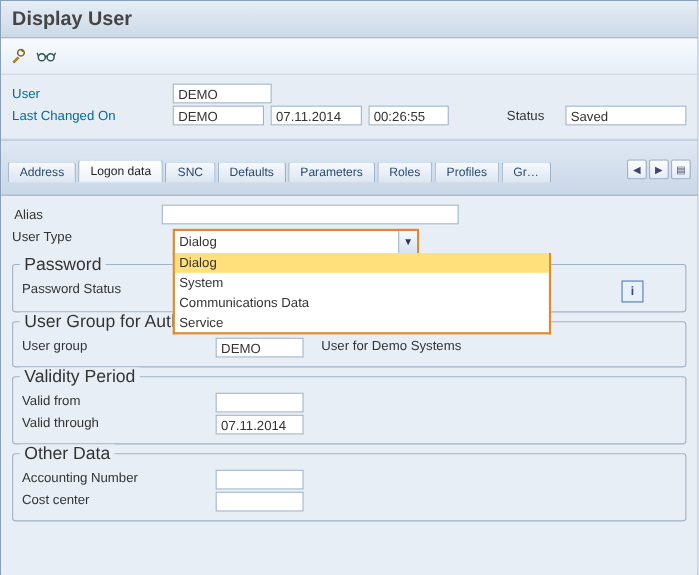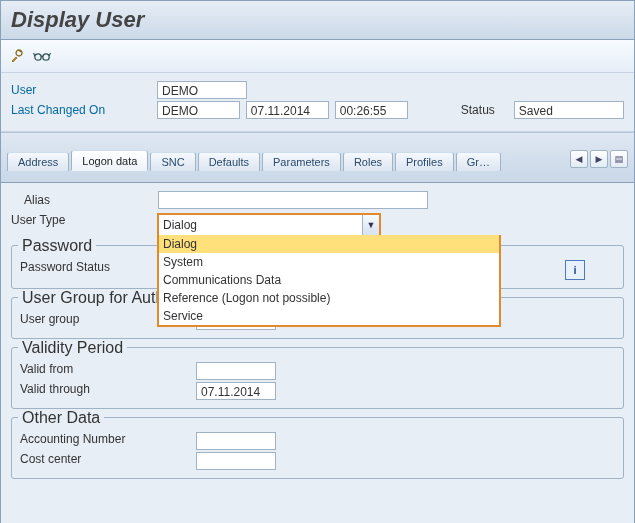--- a/index.html
+++ b/index.html
@@ -1,17 +1,17 @@
 <!DOCTYPE html>
 <html><head>
 <meta charset="utf-8">
 <style>
   html,body{margin:0;padding:0;font-family:Arial,Helvetica,sans-serif;font-size:12px;color:#333;background:#fff}
   .window{width:635px;height:523px;box-sizing:border-box;border:1px solid #8aa0b8;background:#f2f5f9}
-  .titlebar{background:linear-gradient(#e6edf5,#cbd9e8);border-bottom:1px solid #8aa0b8;padding:6px 10px;font-size:22px;font-style:italic;font-weight:bold;color:#444}
+  .titlebar{background:linear-gradient(#e6edf5,#cbd9e8);border-bottom:1px solid #8aa0b8;padding:6px 10px;font-size:18px;font-weight:bold;color:#444}
   .toolbar{background:linear-gradient(#f7fbff,#e6eef7);border-bottom:1px solid #c7d3e2;padding:4px 8px;display:flex;gap:6px;align-items:center;height:24px}
   .toolbtn{width:18px;height:18px;display:flex;align-items:center;justify-content:center;cursor:pointer}
   .rowline{display:flex;align-items:center;gap:6px;margin:2px 0}
   .lbl{flex:0 0 140px;color:#0369a1}
   .lbl-s{flex:0 0 60px;color:#333;text-align:center}
   .field{border:1px solid #9fb2c6;background:#fff;height:18px;line-height:18px;padding:0 4px;box-sizing:border-box}
   .w1{width:90px}.w2{width:80px}.w3{width:90px}.w4{width:120px}
   .tabstrip{display:flex;align-items:flex-end;background:linear-gradient(#dfe8f3,#c9d7e7);border-top:1px solid #b6c5d7;border-bottom:1px solid #8aa0b8;padding:12px 6px;height:25px;position:relative}
   .tab{background:linear-gradient(#f6f9fd,#dbe5f1);border:1px solid #9fb2c6;border-bottom:none;border-top-color:#cde;padding:3px 10px;margin-right:2px;font-size:11px;color:#2a4a6e;cursor:pointer;border-radius:3px 3px 0 0;position:relative;top:1px}
   .tab.active{background:linear-gradient(#fff,#eef3fa);color:#222;font-weight:normal;top:1px;padding-top:4px;border-bottom:1px solid #eef3fa;z-index:2}
@@ -27,21 +27,21 @@
   .finput.w80{width:80px}
   .selectbox{width:220px;border:2px solid #e28a2b;background:#fff;height:20px;display:flex;align-items:center;position:relative}
   .selectbox .seltext{flex:1;padding:0 4px}
   .selectbox .selbtn{width:16px;height:100%;border-left:1px solid #9fb2c6;background:linear-gradient(#f7fbff,#d6e2ef);display:flex;align-items:center;justify-content:center;font-size:9px;color:#335}
   .dropdown{position:absolute;left:-2px;top:20px;width:340px;border:2px solid #e28a2b;border-top:none;background:#fff;z-index:10}
   .ddopt{padding:2px 4px;cursor:pointer}
   .ddopt.sel{background:#ffe07a}
   .topform{background:#e6edf4;padding:6px 10px 10px 10px;border-bottom:1px solid #c7d3e2}
   .infoicon{width:18px;height:18px;border:1px solid #4b7bb9;background:#e8f0fb;color:#2a4a8e;display:flex;align-items:center;justify-content:center;font-weight:bold;font-size:11px;margin-left:auto;margin-right:30px}
   svg{display:block}
-  .aliasrow{display:flex;align-items:center;margin:0 0 4px 13px;gap:4px}
+  .aliasrow{display:flex;align-items:center;margin:0 0 4px 2px;gap:4px}
 </style>
 </head>
 <body>
 <div class="window">
 
 <div class="titlebar">Display User</div>
 
 <div class="toolbar">
   <div class="toolbtn">
     <svg width="16" height="16" viewBox="0 0 16 16">
@@ -100,21 +100,20 @@
 
   <div class="formrow">
     <div class="flabel" style="flex:0 0 130px">User Type</div>
     <div class="selectbox">
       <div class="seltext">Dialog</div>
       <div class="selbtn">▼</div>
       <div class="dropdown">
         <div class="ddopt sel">Dialog</div>
         <div class="ddopt">System</div>
         <div class="ddopt">Communications Data</div>
-        <div class="ddopt">Reference (Logon not possible)</div>
         <div class="ddopt">Service</div>
       </div>
     </div>
   </div>
 
   <div class="fgroup">
     <span class="legend">Password</span>
     <div class="inner">
       <div class="formrow">
         <div class="flabel">Password Status</div>

